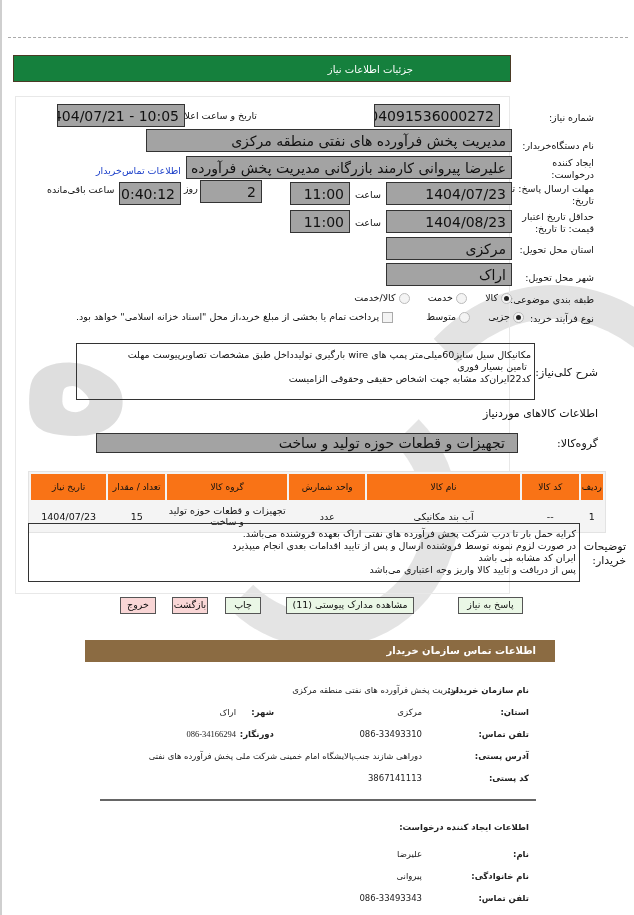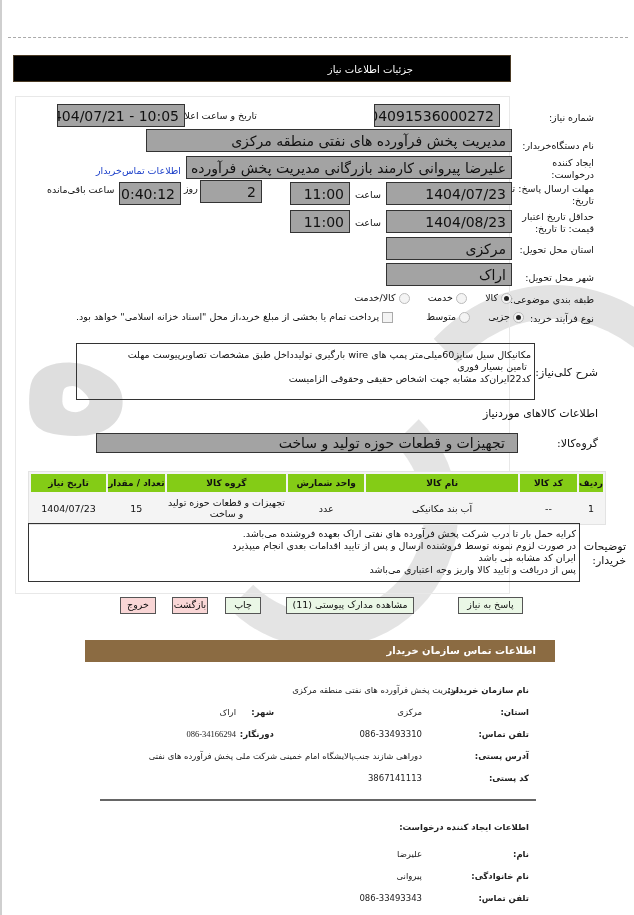--- a/index.html
+++ b/index.html
@@ -1,38 +1,38 @@
 <!DOCTYPE html>
 <html><head>
 <meta charset="utf-8">
 <style>
   html,body{margin:0;padding:0;}
   body{width:634px;height:915px;background:#fff;position:relative;overflow:hidden;
     font-family:"DejaVu Sans","Liberation Sans",sans-serif;font-size:9.5px;color:#111;}
   .leftline{position:absolute;left:0;top:0;width:2px;height:915px;background:#cfcfcf;}
   .dotted{position:absolute;left:8px;right:6px;top:37px;border-top:1px dashed #aaa;}
   .wm{position:absolute;color:#d9d9d9;font-family:"DejaVu Sans",sans-serif;font-weight:bold;pointer-events:none;}
-  .hdr{position:absolute;left:13px;top:55px;width:499px;height:27px;background:#000000;
+  .hdr{position:absolute;left:13px;top:55px;width:499px;height:27px;background:#15803d;
     border:1px solid #4a3a25;box-shadow:0 0 0 0 #000;direction:rtl;color:#fff;font-size:10px;
     line-height:27px;padding-right:97px;box-sizing:border-box;}
   .hdr{width:498px;}
   .panel{position:absolute;left:15px;top:96px;width:493px;height:496px;border:1px solid #e8e8e8;}
   .abs{position:absolute;}
   .rtl{direction:rtl;}
   .lbl{position:absolute;direction:rtl;text-align:right;font-size:9.5px;line-height:12px;}
   .box{position:absolute;border:1px solid #333;background:#a3a3a3;box-sizing:border-box;
     direction:rtl;text-align:right;padding:0 5px;font-size:14px;display:flex;align-items:center;overflow:hidden;white-space:nowrap;}
   .box.ltr{direction:ltr;text-align:right;justify-content:flex-end;}
   .radio{display:inline-block;width:9px;height:9px;border-radius:50%;border:1px solid #bbb;background:#f4f4f4;vertical-align:middle;position:relative;}
   .radio.on::after{content:"";position:absolute;left:2px;top:2px;width:5px;height:5px;border-radius:50%;background:#222;}
   .chk{display:inline-block;width:9px;height:9px;border:1px solid #aaa;background:#f4f4f4;vertical-align:middle;}
   .link{color:#1a3ec9;}
   .bold{font-weight:normal;}
   table.items{position:absolute;left:28px;top:471px;width:578px;border-collapse:separate;border-spacing:2px;background:#f4f4f4;direction:rtl;border:1px solid #e3e3e3;}
-  table.items th{background:#84cc16;font-weight:bold;font-size:9px;height:18px;padding:0;}
+  table.items th{background:#f97316;font-weight:normal;font-size:9px;height:26px;padding:0;}
   table.items td{font-size:9.5px;text-align:center;height:28px;padding:0;background:#f4f4f4;line-height:11px;}
   .btn{position:absolute;height:17px;border:1px solid #555;box-sizing:border-box;font-size:9.5px;
     text-align:center;line-height:13px;overflow:hidden;}
   .btn.g{background:#eaf7e6;}
   .btn.r{background:#f9d6d6;}
   .hdr2{position:absolute;left:85px;top:640px;width:470px;height:22px;background:#8b6b42;color:#fff;
     direction:rtl;font-weight:bold;font-size:10px;line-height:22px;padding-right:19px;box-sizing:border-box;}
   .c-lbl{position:absolute;direction:rtl;font-size:8.5px;font-weight:bold;color:#222;}
   .c-val{position:absolute;direction:rtl;font-size:8.5px;color:#222;white-space:nowrap;}
   .sep{position:absolute;left:100px;width:436px;top:799px;border-top:2px solid #666;}

